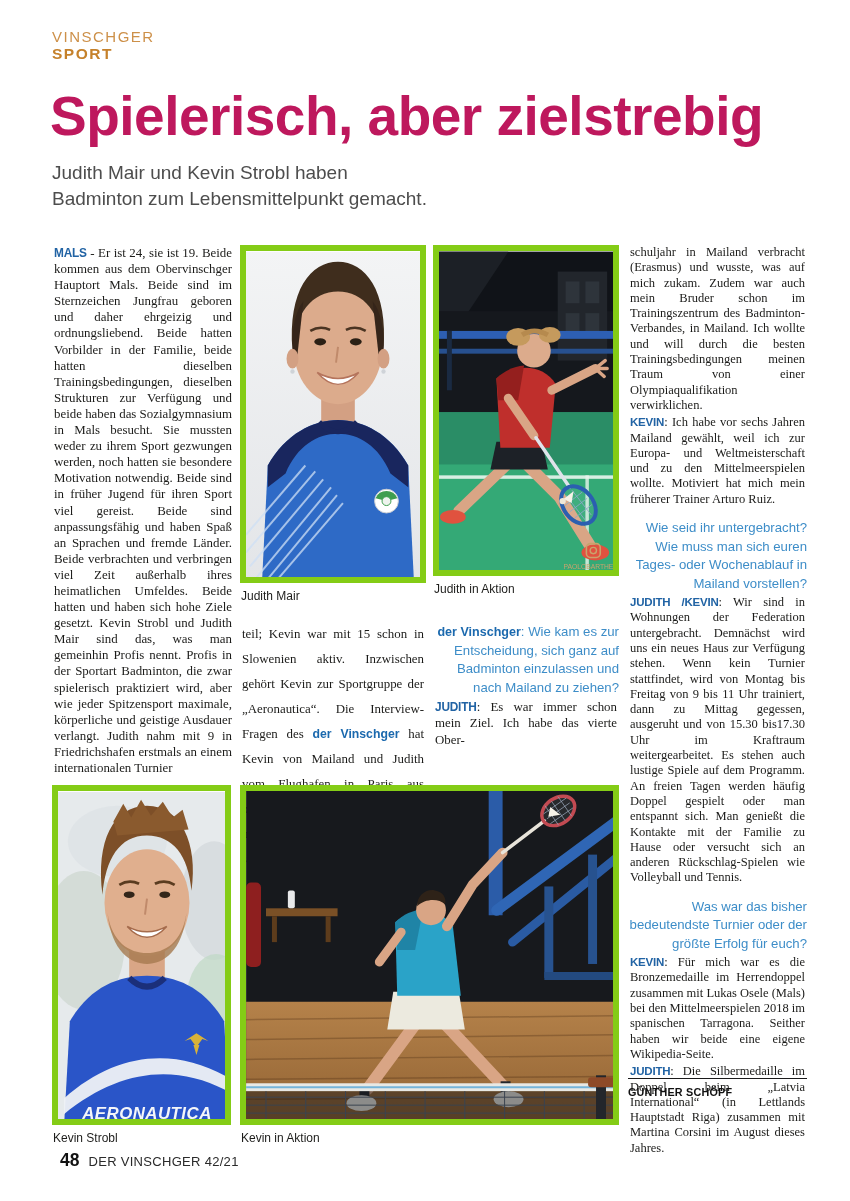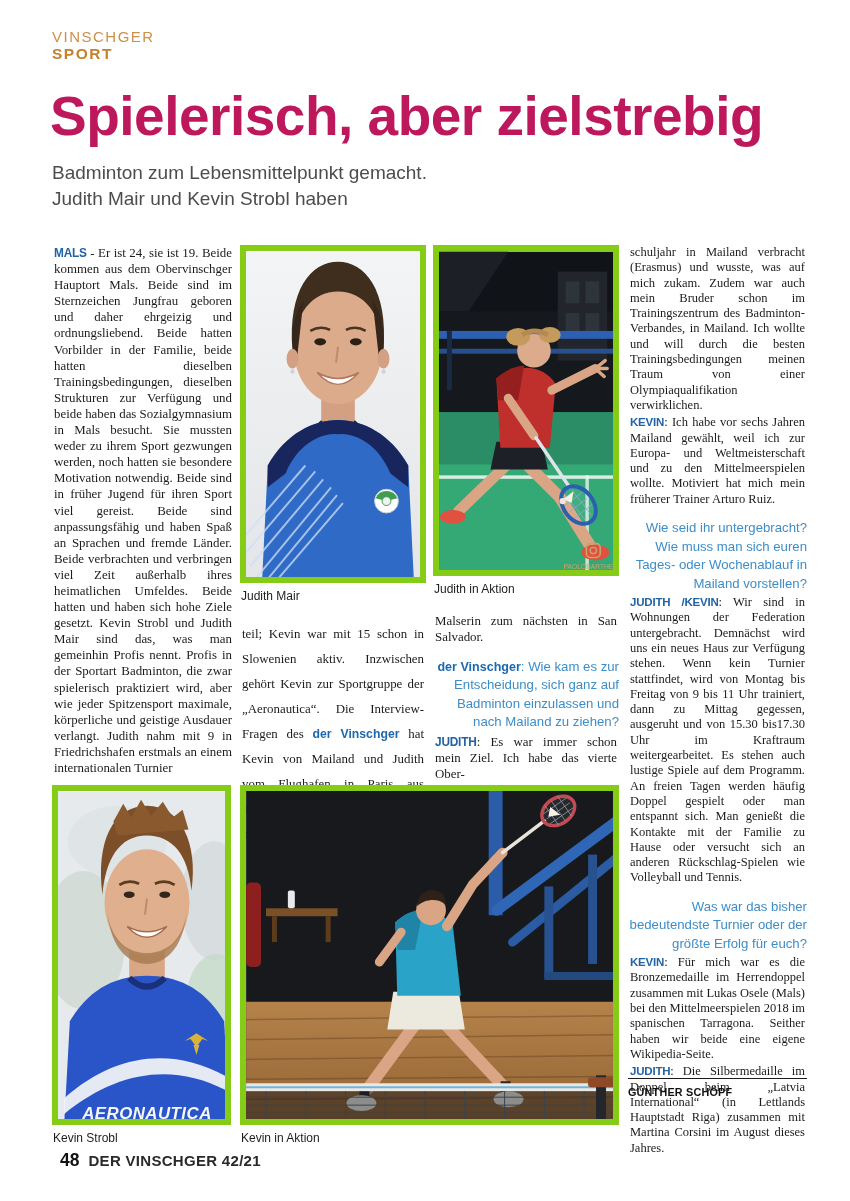--- a/index.html
+++ b/index.html
@@ -29,35 +29,35 @@
   
   .photo{position:absolute;border:6px solid #84cc16;box-sizing:border-box;overflow:hidden;}
   .photo svg{display:block;}
   .caption{position:absolute;font-size:12px;color:#1d1d1b;font-weight:400;}
   
   .authorblock{position:absolute;left:628px;top:1078px;width:179px;border-top:1.6px solid #1a1a1a;
                padding-top:7px;font-weight:700;font-size:10.8px;letter-spacing:0.2px;color:#111;}
   
   .footer{position:absolute;left:52px;top:1150px;display:flex;align-items:baseline;gap:9px;margin-left:8px;}
   .footer .pno{font-size:17.5px;font-weight:700;color:#111;}
-  .footer .ftx{font-size:15px;font-weight:700;color:#2a2a2a;letter-spacing:0.3px;}
+  .footer .ftx{font-size:13px;font-weight:400;color:#2a2a2a;letter-spacing:0.3px;}
 </style>
 </head>
 <body>
 
 <div class="page">
 
   <div class="kicker">
     <div class="k1">VINSCHGER</div>
     <div class="k2">SPORT</div>
   </div>
   <h1 class="headline">Spielerisch, aber zielstrebig</h1>
   <div class="subtitle">
+    <div>Judith Mair und Kevin Strobl haben</div>
     <div>Badminton zum Lebensmittelpunkt gemacht.</div>
-    <div>Judith Mair und Kevin Strobl haben</div>
   </div>
 
   <div class="col c1">
     <p class="serif"><span class="speaker">MALS</span><span> - </span><span>Er ist 24, sie ist 19. Beide kommen aus dem Obervinschger Hauptort Mals. Beide sind im Sternzeichen Jungfrau geboren und daher ehrgeizig und ordnungsliebend. Beide hatten Vorbilder in der Familie, beide hatten dieselben Trainingsbedingungen, dieselben Strukturen zur Verfügung und beide haben das Sozialgymnasium in Mals besucht. Sie mussten weder zu ihrem Sport gezwungen werden, noch hatten sie besondere Motivation notwendig. Beide sind in früher Jugend für ihren Sport viel gereist. Beide sind anpassungsfähig und haben Spaß an Sprachen und fremde Länder. Beide verbrachten und verbringen viel Zeit außerhalb ihres heimatlichen Umfeldes. Beide hatten und haben sich hohe Ziele gesetzt. Kevin Strobl und Judith Mair sind das, was man gemeinhin Profis nennt. Profis in der Sportart Badminton, die zwar spielerisch praktiziert wird, aber wie jeder Spitzensport maximale, körperliche und geistige Ausdauer verlangt. Judith nahm mit 9 in Friedrichshafen erstmals an einem internationalen Turnier</span></p>
   </div>
 
   <div class="photo" style="left:240px;top:245px;width:186px;height:338px;">
     <svg width="184" height="336" viewBox="0 0 186 338">
       <defs>
         <linearGradient id="jbg" x1="0" y1="0" x2="0" y2="1">
@@ -169,21 +169,20 @@
       <g>
         <rect x="149" y="295" width="14" height="14" rx="4" fill="none" stroke="#caa36c" stroke-width="1.6"></rect>
         <circle cx="156" cy="302" r="3.2" fill="none" stroke="#caa36c" stroke-width="1.4"></circle>
       </g>
       <text x="180" y="321" text-anchor="end" font-size="6.8" fill="#caa36c" font-family="Liberation Sans, sans-serif">PAOLOBARTHEL</text>
     </svg>
   </div>
   <div class="caption" style="left:434px;top:582px;">Judith in Aktion</div>
 
   <div class="col c3">
-    <p class="serif">Malserin zum nächsten in San Salvador.</p>
     <p class="question"><span class="brand">der Vinschger</span><span>: </span><span>Wie kam es zur Entscheidung, sich ganz auf Badminton einzulassen und nach Mailand zu ziehen?</span></p>
     <p class="serif"><span class="speaker">JUDITH</span><span>: </span><span>Es war immer schon mein Ziel. Ich habe das vierte Ober-</span></p>
   </div>
 
   <div class="col c4">
     <p class="serif">schuljahr in Mailand verbracht (Erasmus) und wusste, was auf mich zukam. Zudem war auch mein Bruder schon im Trainingszentrum des Badminton-Verbandes, in Mailand. Ich wollte und will durch die besten Trainingsbedingungen meinen Traum von einer Olympiaqualifikation verwirklichen.</p>
     <p class="serif"><span class="speaker">KEVIN</span><span>: </span><span>Ich habe vor sechs Jahren Mailand gewählt, weil ich zur Europa- und Weltmeisterschaft und zu den Mittelmeerspielen wollte. Motiviert hat mich mein früherer Trainer Arturo Ruiz.</span></p>
     <p class="question">Wie seid ihr untergebracht? Wie muss man sich euren Tages- oder Wochenablauf in Mailand vorstellen?</p>
     <p class="serif"><span class="speaker">JUDITH /KEVIN</span><span>: </span><span>Wir sind in Wohnungen der Federation untergebracht. Demnächst wird uns ein neues Haus zur Verfügung stehen. Wenn kein Turnier stattfindet, wird von Montag bis Freitag von 9 bis 11 Uhr trainiert, dann zu Mittag gegessen, ausgeruht und von 15.30 bis17.30 Uhr im Kraftraum weitergearbeitet. Es stehen auch lustige Spiele auf dem Programm. An freien Tagen werden häufig Doppel gespielt oder man entspannt sich. Man genießt die Kontakte mit der Familie zu Hause oder versucht sich an anderen Rückschlag-Spielen wie Volleyball und Tennis.</span></p>
     <p class="question">Was war das bisher bedeutendste Turnier oder der größte Erfolg für euch?</p>

